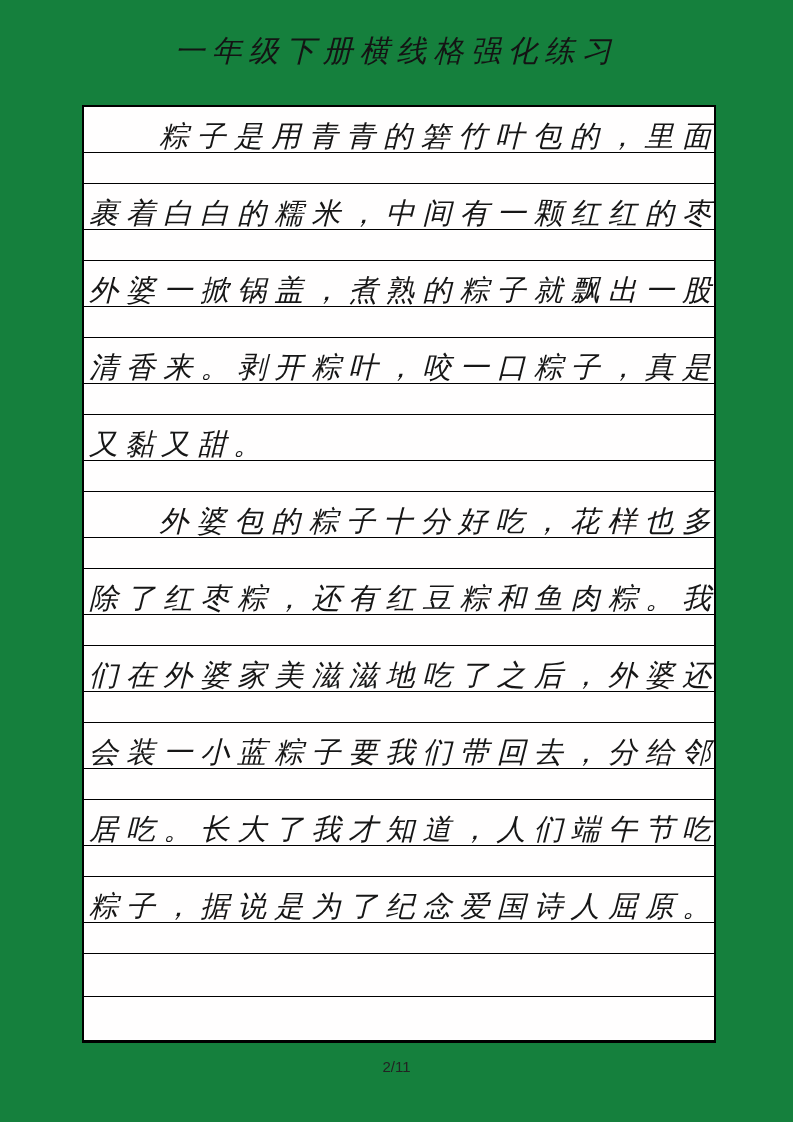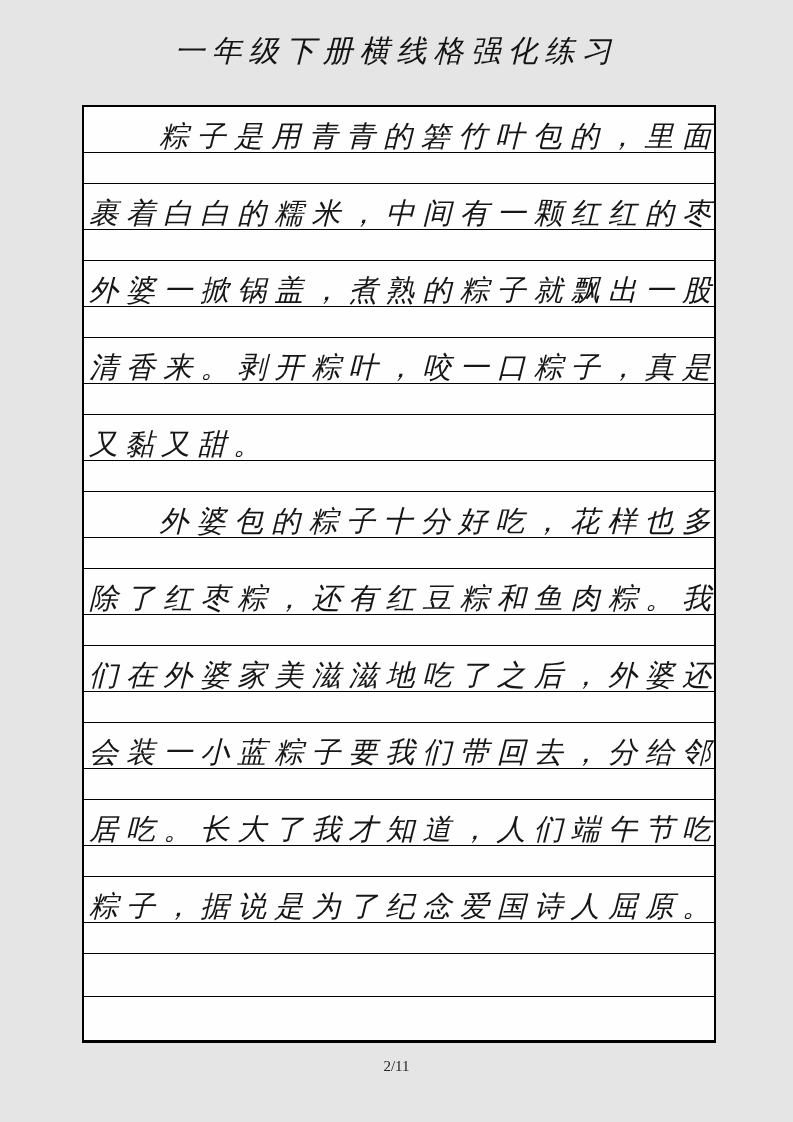--- a/index.html
+++ b/index.html
@@ -6,21 +6,21 @@
     margin: 0;
     padding: 0;
     background: #ffffff;
     font-family: "DejaVu Sans", sans-serif;
     color: #1b1b1b;
   }
   .page {
     position: relative;
     width: 793px;
     height: 1122px;
-    background: #e5e5e5;
+    background: #15803d;
     overflow: hidden;
   }
   .title {
     position: absolute;
     top: 31px;
     left: 0;
     width: 100%;
     text-align: center;
     font-size: 30px;
     letter-spacing: 7px;
@@ -83,21 +83,21 @@
   .gap-row  { height: 31px; }
   .tail-row { height: 43px; }
 
   .page-number {
     position: absolute;
     top: 1058px;
     left: 0;
     width: 100%;
     text-align: center;
     font-size: 15px;
-    font-family: Liberation Serif, serif;
+    font-family: Liberation Sans, sans-serif;
     color: #222;
   }
 </style>
 </head>
 <body>
 
 <div class="page">
 
   <div class="title">一年级下册横线格强化练习</div>
 

